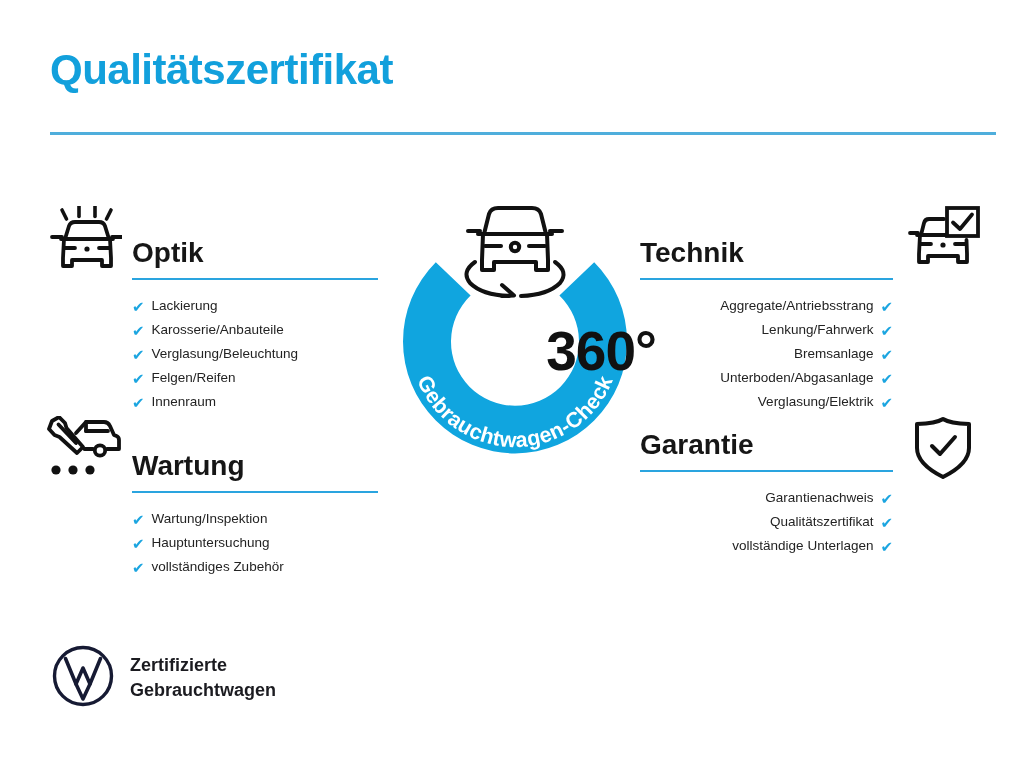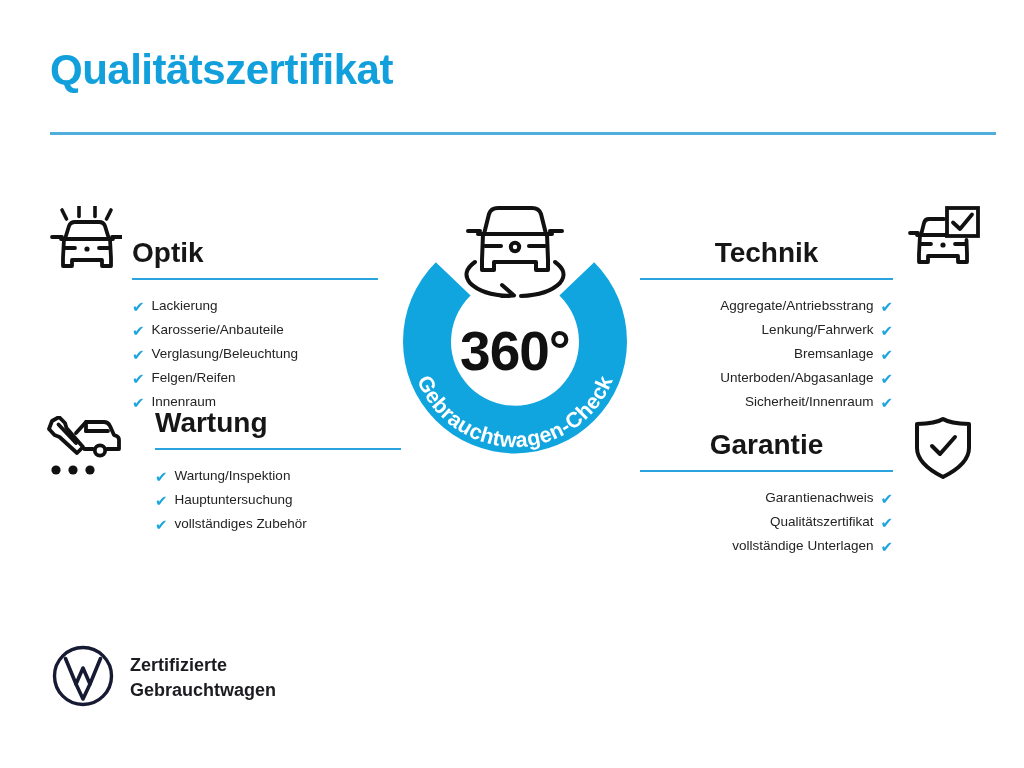--- a/index.html
+++ b/index.html
@@ -86,27 +86,27 @@
     line-height: 1;
     display: inline-block;
   }
 
   
   .left .sec-title { text-align: left; }
   .left .sec-list li { justify-content: flex-start; }
   .left .chk { margin-right: 7px; }
 
   
-  .right .sec-title { text-align: center; }
+  .right .sec-title { text-align: left; }
   .right .sec-list li { justify-content: flex-end; }
   .right .chk { margin-left: 7px; }
 
   
   #sec-optik    { left: 132px; top: 238px; width: 246px; }
-  #sec-wartung  { left: 132px; top: 408px; width: 246px; margin-left: 23px; }
+  #sec-wartung  { left: 132px; top: 451px; width: 246px; }
   #sec-technik  { left: 640px; top: 238px; width: 253px; }
   #sec-garantie { left: 640px; top: 430px; width: 253px; }
 
   
   .sec-icon {
     position: absolute;
     display: block;
   }
   #icon-optik    { left: 48px;  top: 206px; }
   #icon-wartung  { left: 46px;  top: 416px; }
@@ -125,21 +125,21 @@
   #badge-car {
     position: absolute;
     left: 80px;
     top: 0px;
   }
   #badge-360 {
     position: absolute;
     left: 0;
     top: 128px;
     width: 282px;
-    text-align: center;
+    text-align: right;
     font-size: 55px;
     font-weight: bold;
     color: #111111;
     letter-spacing: -1px;
     line-height: 1;
   }
 
   
   #footer {
     position: absolute;
@@ -287,21 +287,21 @@
       </li>
       <li>
         <span>Bremsanlage</span>
         <span class="chk">✔</span>
       </li>
       <li>
         <span>Unterboden/Abgasanlage</span>
         <span class="chk">✔</span>
       </li>
       <li>
-        <span>Sicherheit/Innenraum</span>
+        <span>Verglasung/Elektrik</span>
         <span class="chk">✔</span>
       </li>
     </ul>
   </div>
 
   <span class="sec-icon" id="icon-garantie">
     <svg width="62" height="64" viewBox="0 0 62 64" fill="none" xmlns="http://www.w3.org/2000/svg">
       <path d="M31 3 Q24 7.5 5 8 L5 32 Q5 48 31 61 Q57 48 57 32 L57 8 Q38 7.5 31 3 Z" stroke="#111111" stroke-width="4" fill="none" stroke-linejoin="round"></path>
       <path d="M20 30 L28 38 L43 21" stroke="#111111" stroke-width="4" fill="none" stroke-linecap="round" stroke-linejoin="round"></path>
     </svg>

